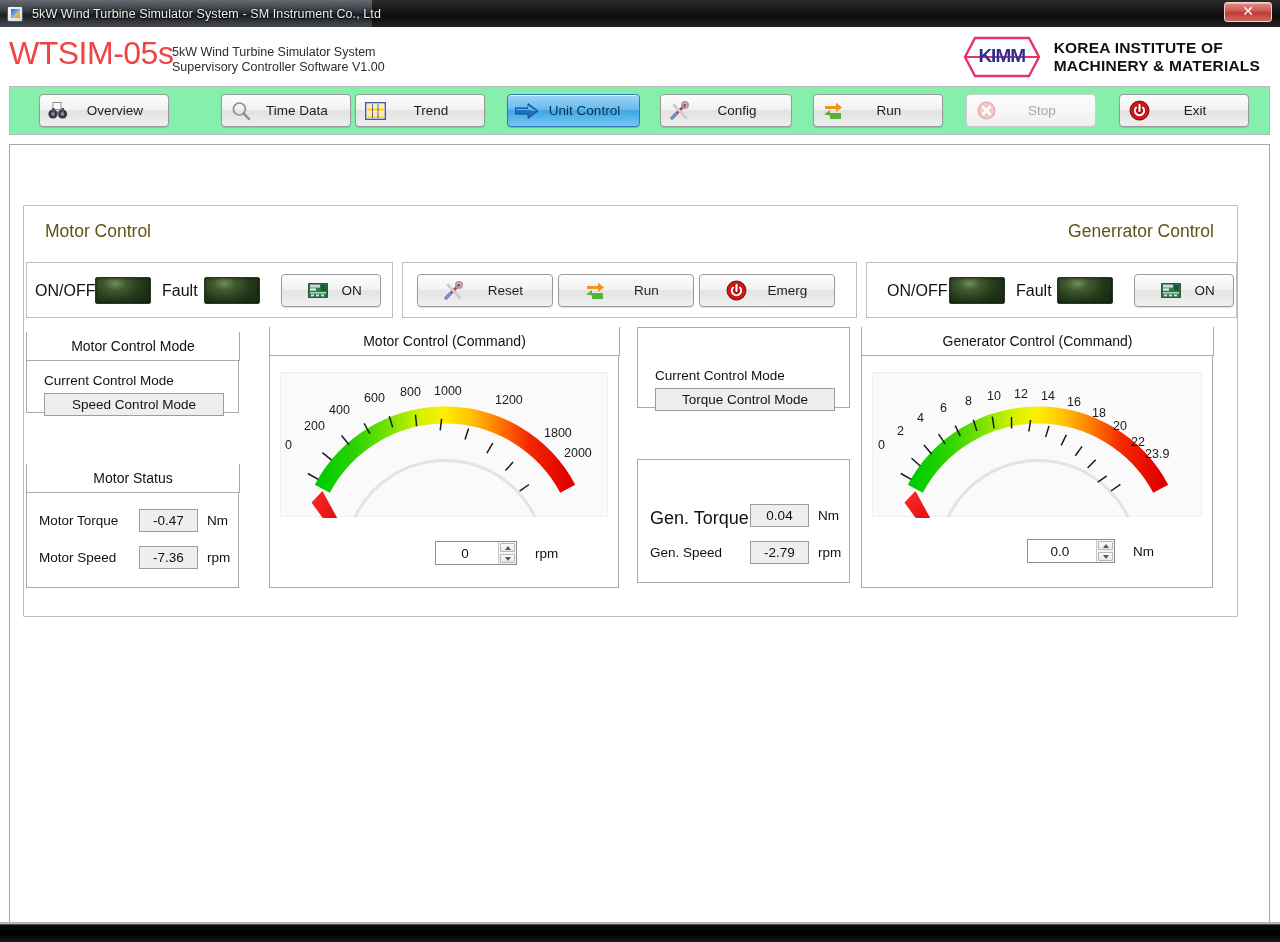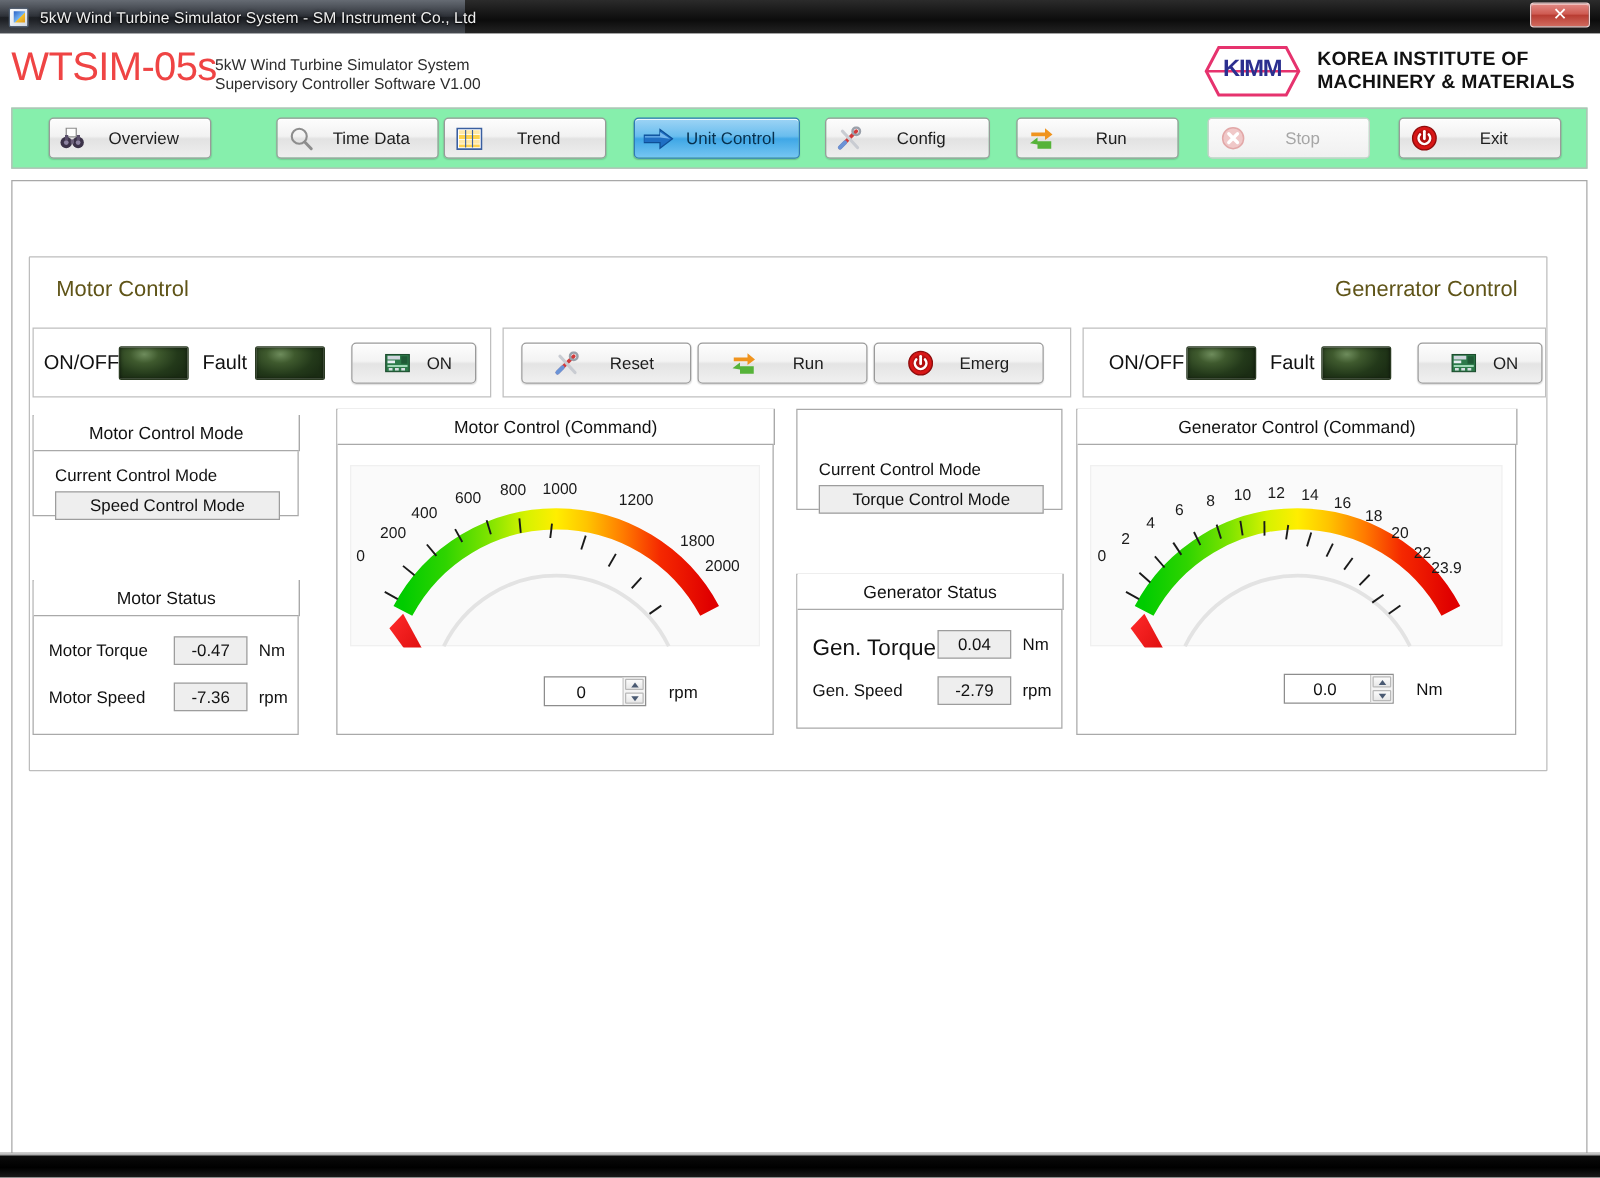--- a/index.html
+++ b/index.html
@@ -509,21 +509,20 @@
       </div>
       <div class="unit-lbl" style="left:265px; top:218px;">rpm</div>
     </div>
 
     <div class="fs" style="left:613px; top:121px; width:213px; height:81px;">
       <div style="position:absolute; left:17px; top:40px; font-size:13.5px; color:#111;">Current Control Mode</div>
       <div class="ro-field" style="position:absolute; left:17px; top:60px; width:180px; height:23px;">Torque Control Mode</div>
     </div>
 
     <div class="fs" style="left:613px; top:253px; width:213px; height:124px;">
-      <div class="fs-legend">Generator Status</div>
       <div style="position:absolute; left:12px; top:48px; font-size:18px; color:#111;">Gen. Torque</div>
       <div class="ro-field" style="position:absolute; left:112px; top:44px; width:59px; height:23px;">0.04</div>
       <div style="position:absolute; left:180px; top:48px; font-size:13.5px; color:#111;">Nm</div>
       <div style="position:absolute; left:12px; top:85px; font-size:13.5px; color:#111;">Gen. Speed</div>
       <div class="ro-field" style="position:absolute; left:112px; top:81px; width:59px; height:23px;">-2.79</div>
       <div style="position:absolute; left:180px; top:85px; font-size:13.5px; color:#111;">rpm</div>
     </div>
 
     <div class="fs" style="left:837px; top:121px; width:352px; height:261px;">
       <div class="fs-legend">Generator Control (Command)</div>

